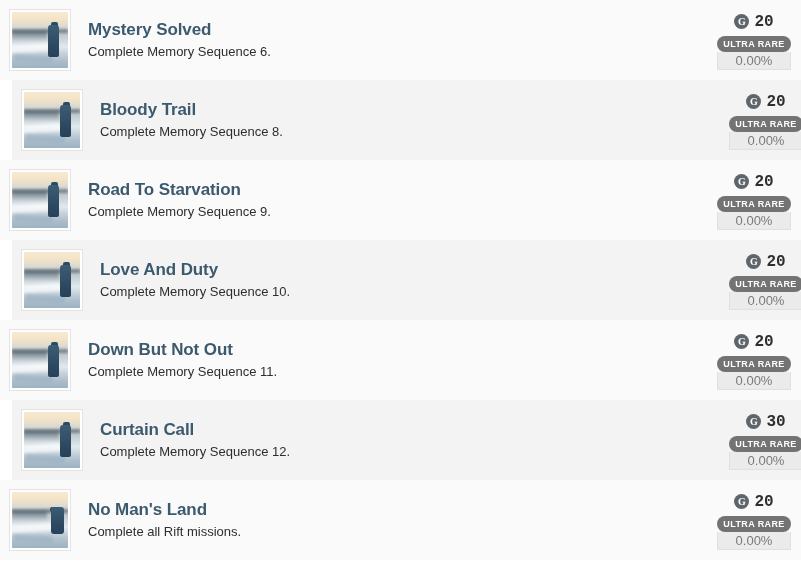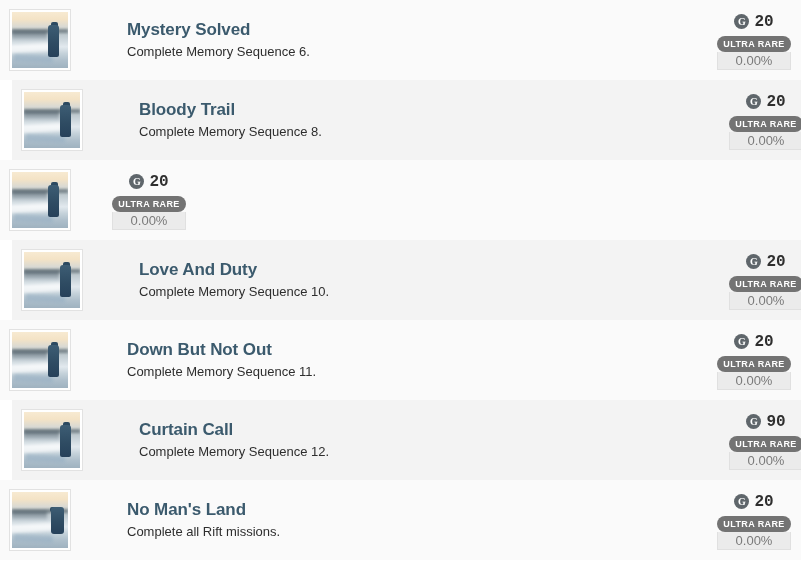--- a/index.html
+++ b/index.html
@@ -17,21 +17,20 @@
     height: 565px;
     overflow: hidden;
   }
   .trophy-row {
     position: relative;
     width: 801px;
     height: 80px;
     display: flex;
     align-items: center;
     background: #fafafa;
-    gap: 39px;
   }
   .trophy-row.alt { background: #f3f3f3; margin-left: 12px; }
 
   
   .thumb-wrap {
     width: 62px;
     height: 62px;
     margin-left: 9px;
     flex: 0 0 62px;
     background: #ffffff;
@@ -262,20 +261,24 @@
       <div class="thumb-wrap">
         <div class="thumb">
           <div class="ridge"></div>
           <div class="horizon"></div>
           <div class="ice1"></div>
           <div class="ice2"></div>
           <div class="figure-head"></div>
           <div class="figure"></div>
         </div>
       </div>
+      <div class="info">
+        <div class="title">Road To Starvation</div>
+        <div class="desc">Complete Memory Sequence 9.</div>
+      </div>
       <div class="meta">
         <div class="points">
           <span class="g-icon">G</span>
           <span class="points-value">20</span>
         </div>
         <div class="rarity">ULTRA RARE</div>
         <div class="pct">0.00%</div>
       </div>
     </div>
     <div class="trophy-row alt">
@@ -337,21 +340,21 @@
           <div class="figure"></div>
         </div>
       </div>
       <div class="info">
         <div class="title">Curtain Call</div>
         <div class="desc">Complete Memory Sequence 12.</div>
       </div>
       <div class="meta">
         <div class="points">
           <span class="g-icon">G</span>
-          <span class="points-value">90</span>
+          <span class="points-value">30</span>
         </div>
         <div class="rarity">ULTRA RARE</div>
         <div class="pct">0.00%</div>
       </div>
     </div>
     <div class="trophy-row">
       <div class="thumb-wrap">
         <div class="thumb variant">
           <div class="ridge"></div>
           <div class="horizon"></div>

